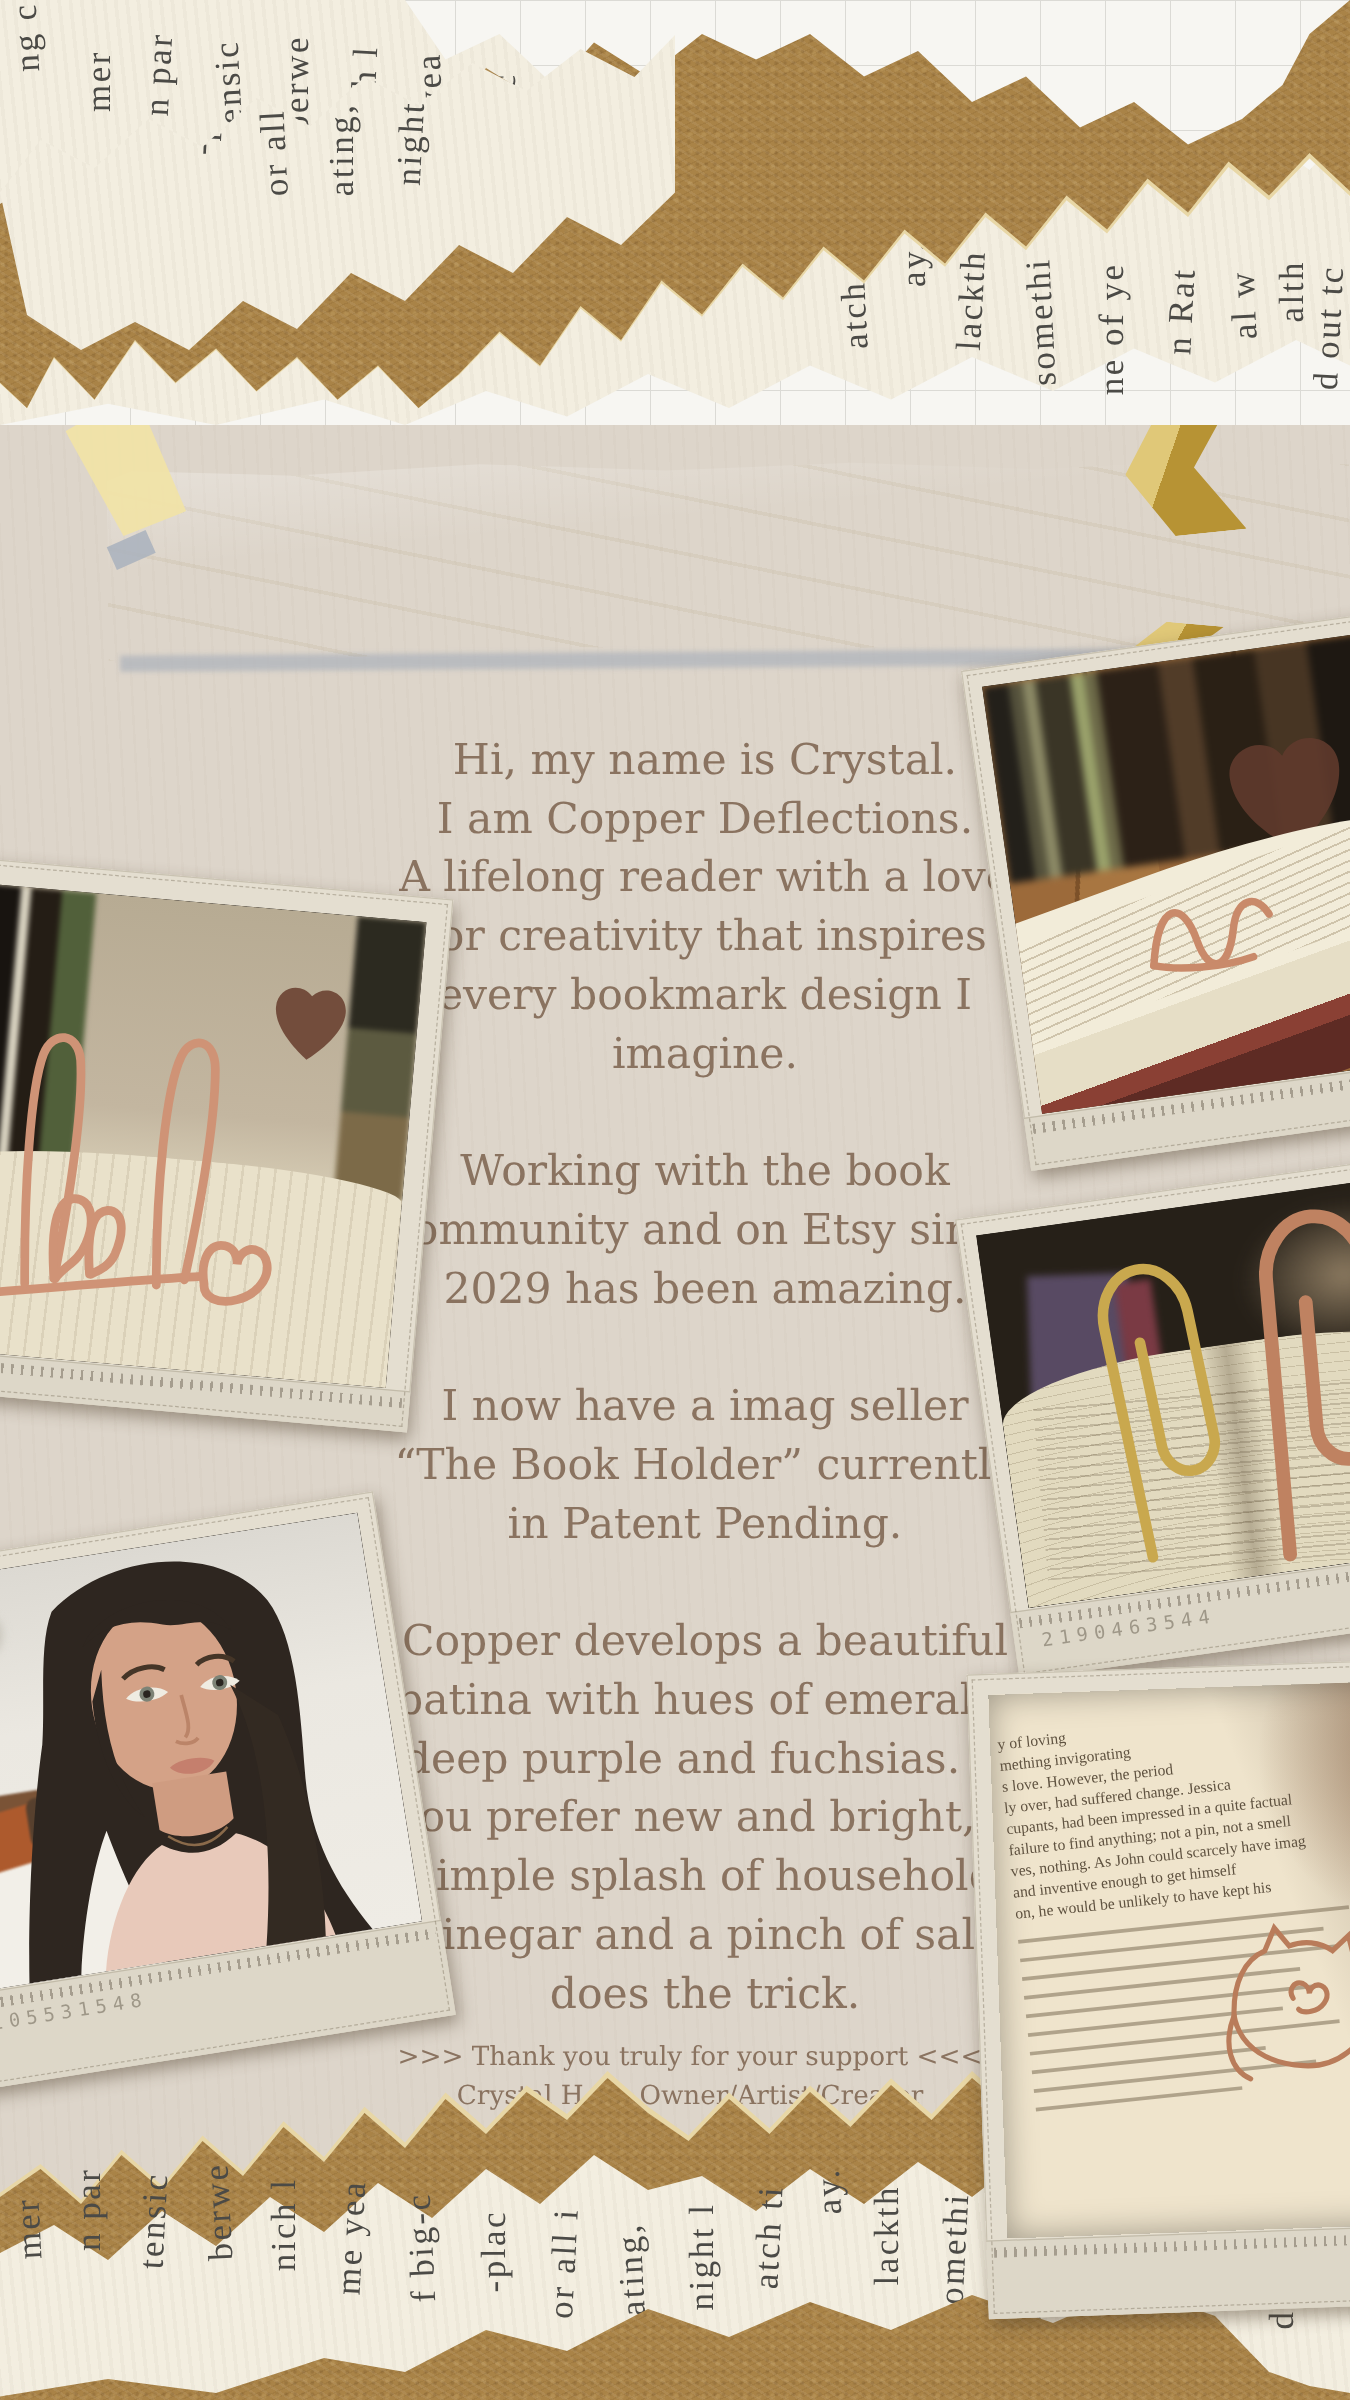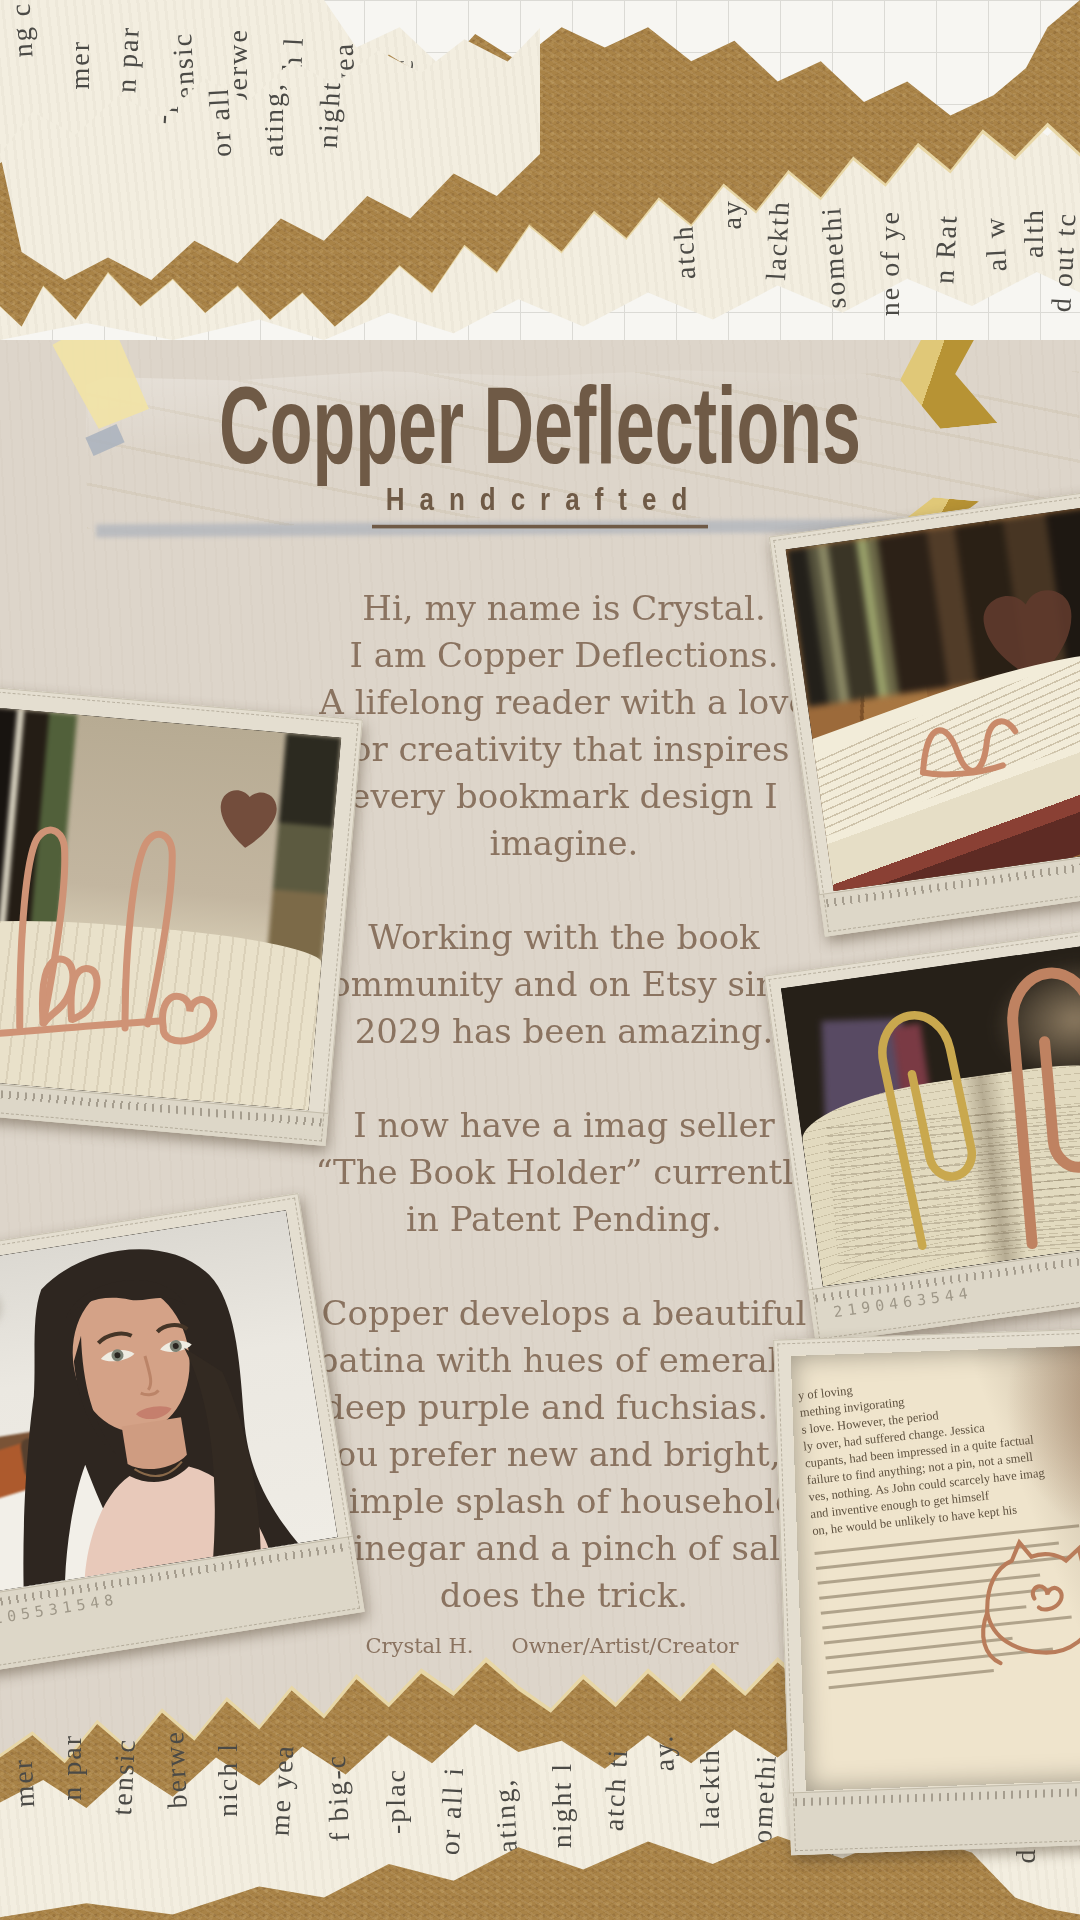--- a/index.html
+++ b/index.html
@@ -84,26 +84,20 @@
   .pline{font-family:"Liberation Serif",serif;font-size:12.5px;line-height:17px;color:#5f5240;white-space:nowrap;}
   .pfill{height:3px;margin:12px 0;background:rgba(100,85,60,.45);}
 </style>
 </head>
 <body>
 
 <div class="canvas">
 
   <div class="banner-shadow"></div>
   <div class="banner"></div>
-  <div class="banner-text">
-    <span class="tscale">Copper Deflections</span>
-    <div class="subtitle-wrap">
-      <span class="sscale">Handcrafted</span>
-    </div>
-  </div>
   <div class="tape" id="tape-left"></div>
   <div class="tape" id="tape-left-sliver"></div>
   <div class="tape" id="tape-right-top"></div>
   <div class="tape" id="tape-right-bot"></div>
 
   <div class="body-copy">
     <p>Hi, my name is Crystal.
 I am Copper Deflections.
 A lifelong reader with a love
 for creativity that inspires
@@ -117,20 +111,21 @@
 in Patent Pending.</p>
     <p>Copper develops a beautiful
 patina with hues of emerald,
 deep purple and fuchsias. If
 you prefer new and bright, a
 simple splash of household
 vinegar and a pinch of salt
 does the trick.</p>
   </div>
   <div class="footer">
+    <div class="thanks">&gt;&gt;&gt; Thank you truly for your support &lt;&lt;&lt;</div>
     <div class="sig-row">
       <span>Crystal H.</span>
       <span>Owner/Artist/Creator</span>
     </div>
   </div>
 
   <div class="polaroid" style="left:-85px;top:700px;width:430px;height:428px;transform:rotate(5deg);">
     <div class="photo" style="left:20px;top:20px;width:390px;height:374px;">
       <div style="inset:0;background:linear-gradient(180deg,#b7ab93 0%,#c3b6a0 45%,#d6ccb4 60%);"></div>
       <div style="left:0;top:0;width:32%;height:58%;background:linear-gradient(90deg,#181410 0 52%,#d8d2c0 52% 58%,#241d15 58% 78%,#51603a 78% 100%);filter:blur(2px);"></div>

